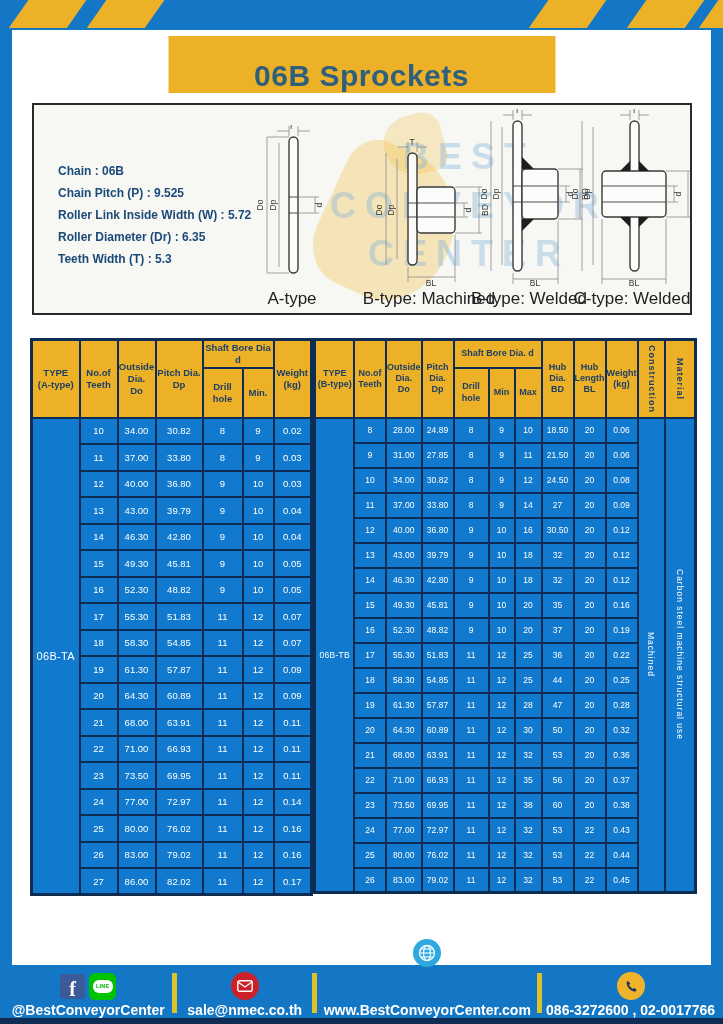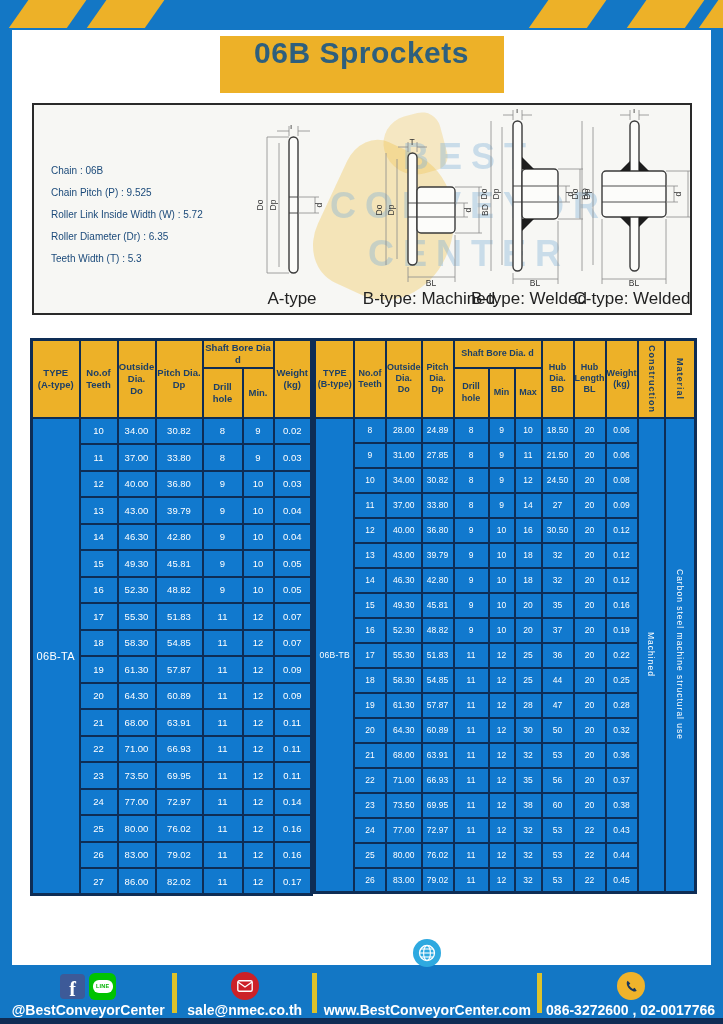--- a/index.html
+++ b/index.html
@@ -10,39 +10,39 @@
     position:relative;
     overflow:hidden;
   }
   
   .top-bar { position:absolute; top:0; left:0; width:723px; height:30px; background:#1377c5; overflow:hidden; }
   .stripe { position:absolute; top:-4px; height:32px; width:58px; background:#edb128; transform:skewX(-35deg); }
   
   .content { position:absolute; top:30px; left:12px; right:12px; bottom:59px; background:#ffffff; }
   .title-banner {
     position:absolute; top:6px; left:50%; transform:translateX(-50%);
-    width:284px; height:57px; background:#edb128;
-    display:flex; align-items:flex-start; justify-content:center;
+    width:387px; height:57px; background:#edb128;
+    display:flex; align-items:flex-end; justify-content:center;
   }
   .title-banner h1 { font-size:30px; font-weight:bold; color:#2e5f7d; letter-spacing:.5px; }
   
   .diagram-panel {
     position:absolute; top:73px; left:20px; width:660px; height:212px;
     background:#f7f7f4; border:2px solid #2a2a2a; overflow:hidden;
   }
   .watermark {
     position:absolute; left:285px; top:28px; width:300px; text-align:center;
     color:rgba(125,175,215,0.38); font-weight:bold; font-size:36px; letter-spacing:9px;
     line-height:1.35; pointer-events:none;
   }
   .wm-blob { position:absolute; left:290px; top:45px; width:130px; height:150px;
     background:rgba(240,185,45,0.30); border-radius:30% 70% 60% 40%; transform:rotate(25deg); }
   .wm-blob2 { position:absolute; left:350px; top:10px; width:60px; height:60px;
     background:rgba(240,185,45,0.25); border-radius:60% 40% 30% 70%; transform:rotate(-15deg); }
-  .specs { position:absolute; left:17px; top:55px; color:#1b4a7a; font-weight:normal; font-size:10px; line-height:22px; }
+  .specs { position:absolute; left:24px; top:55px; color:#1b4a7a; font-weight:bold; font-size:12px; line-height:22px; }
   .figure { position:absolute; bottom:4px; display:flex; flex-direction:column; align-items:center; justify-content:flex-end; }
   .figure .cap { font-size:17px; color:#222; margin-top:2px; white-space:nowrap; }
   .dim { stroke:#8a8a8a; stroke-width:0.8; fill:none; }
   .part { fill:#fcfcfa; stroke:#3a3a3a; stroke-width:1.4; }
   .bore { stroke:#3a3a3a; stroke-width:0.9; }
   .weld { fill:#1d1d1d; }
   .dlabel { font-size:8.5px; fill:#333; font-family:"Liberation Sans",sans-serif; }
   
   .tables { position:absolute; top:308px; left:18px; right:14px; display:flex; justify-content:space-between; align-items:flex-start; }
   table { border-collapse:collapse; table-layout:fixed; border:3px solid #0e2d55; }

